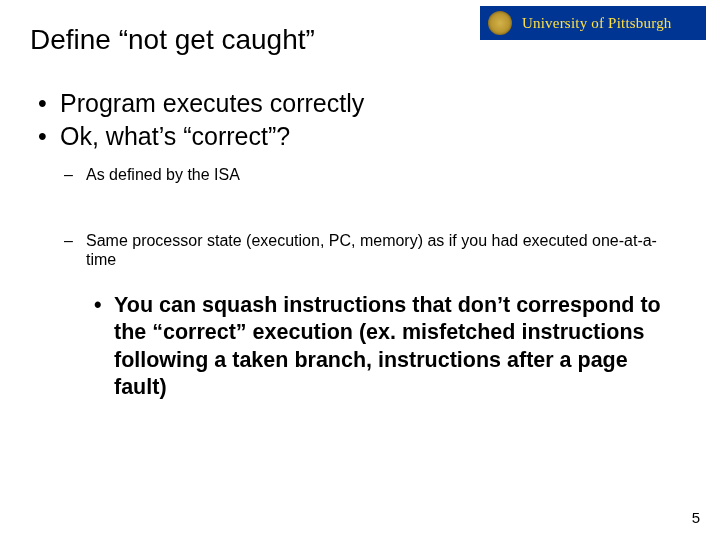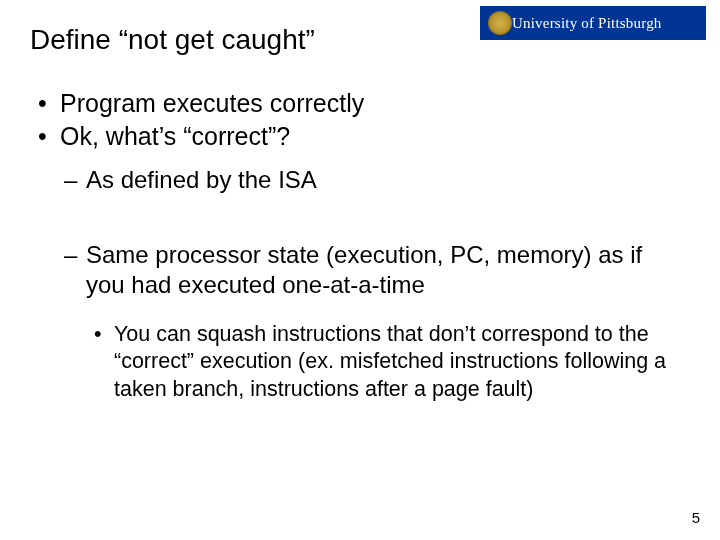--- a/index.html
+++ b/index.html
@@ -24,24 +24,24 @@
   }
   .logo-seal {
     width: 24px;
     height: 24px;
     border-radius: 50%;
     background: radial-gradient(circle at 50% 50%, #d4b24a 0%, #b8952e 55%, #8a6e20 100%);
     box-shadow: inset 0 0 3px rgba(0,0,0,.4);
     flex: 0 0 auto;
   }
   .logo-text {
-    color: #ffffff;
+    color: #fde047;
     font-family: Georgia, 'Times New Roman', serif;
     font-size: 15px;
-    margin-left: 0;
+    margin-left: 10px;
     letter-spacing: .2px;
   }
   .title {
     position: absolute;
     top: 24px;
     left: 30px;
     font-size: 28px;
     font-weight: 400;
   }
   .content {
@@ -52,29 +52,29 @@
     font-size: 25px;
     line-height: 1.22;
   }
   .b1 { padding-left: 26px; position: relative; margin-bottom: 2px; }
   .b1::before {
     content: '•';
     position: absolute;
     left: 4px;
     top: 0;
   }
-  .b2 { padding-left: 52px; position: relative; font-size: 24px; margin-top: 14px; margin-bottom: 2px; }
+  .b2 { padding-left: 52px; position: relative; font-size: 16px; margin-top: 14px; margin-bottom: 2px; }
   .b2::before {
     content: '–';
     position: absolute;
     left: 30px;
     top: 0;
   }
   .gap1 { height: 30px; }
-  .b3 { padding-left: 80px; position: relative; font-size: 21.5px; margin-top: 22px; line-height: 1.28; }
+  .b3 { padding-left: 80px; position: relative; font-size: 21.5px; margin-top: 22px; line-height: 1.28; font-weight: bold; }
   .b3::before {
     content: '•';
     position: absolute;
     left: 60px;
     top: 0;
   }
   .pagenum {
     position: absolute;
     bottom: 14px;
     right: 20px;

